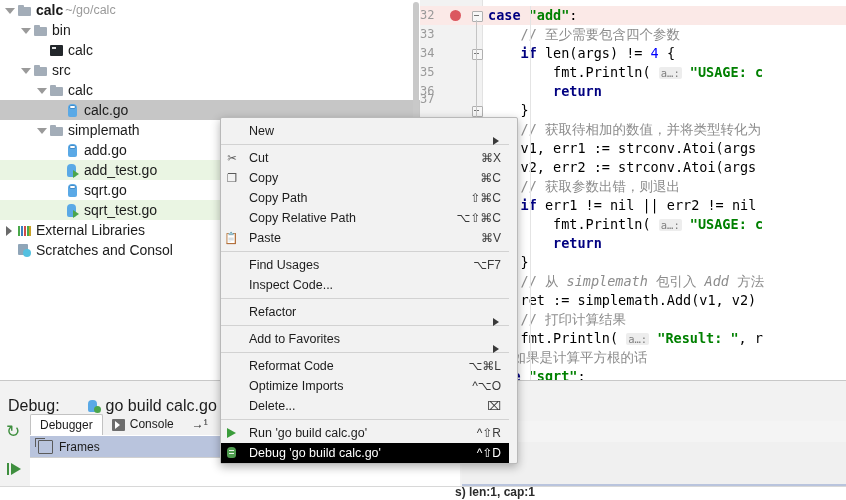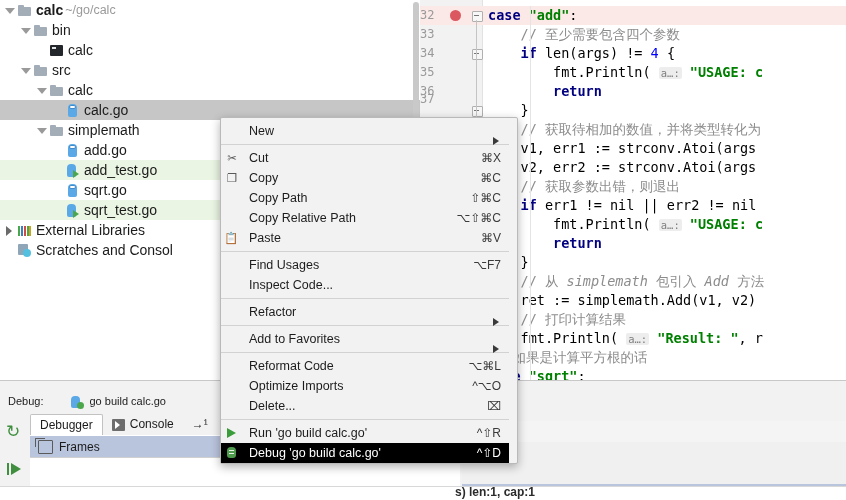--- a/index.html
+++ b/index.html
@@ -323,22 +323,22 @@
     left: 0; top: 380px;
     width: 846px; height: 120px;
     background: #f2f2f2;
     border-top: 1px solid #c8c8c8;
   }
   #debug-header {
     position: absolute;
     left: 0; top: 14px;
     height: 22px;
     display: flex;
-    align-items: flex-start;
-    font-size: 11px;
+    align-items: center;
+    font-size: 16px;
     color: #1b1b1b;
     padding-left: 8px;
   }
   .dbg-cfg-ico {
     width: 15px; height: 15px;
     position: relative;
     margin-left: 26px;
     margin-right: 5px;
   }
   .dbg-cfg-ico::before {

